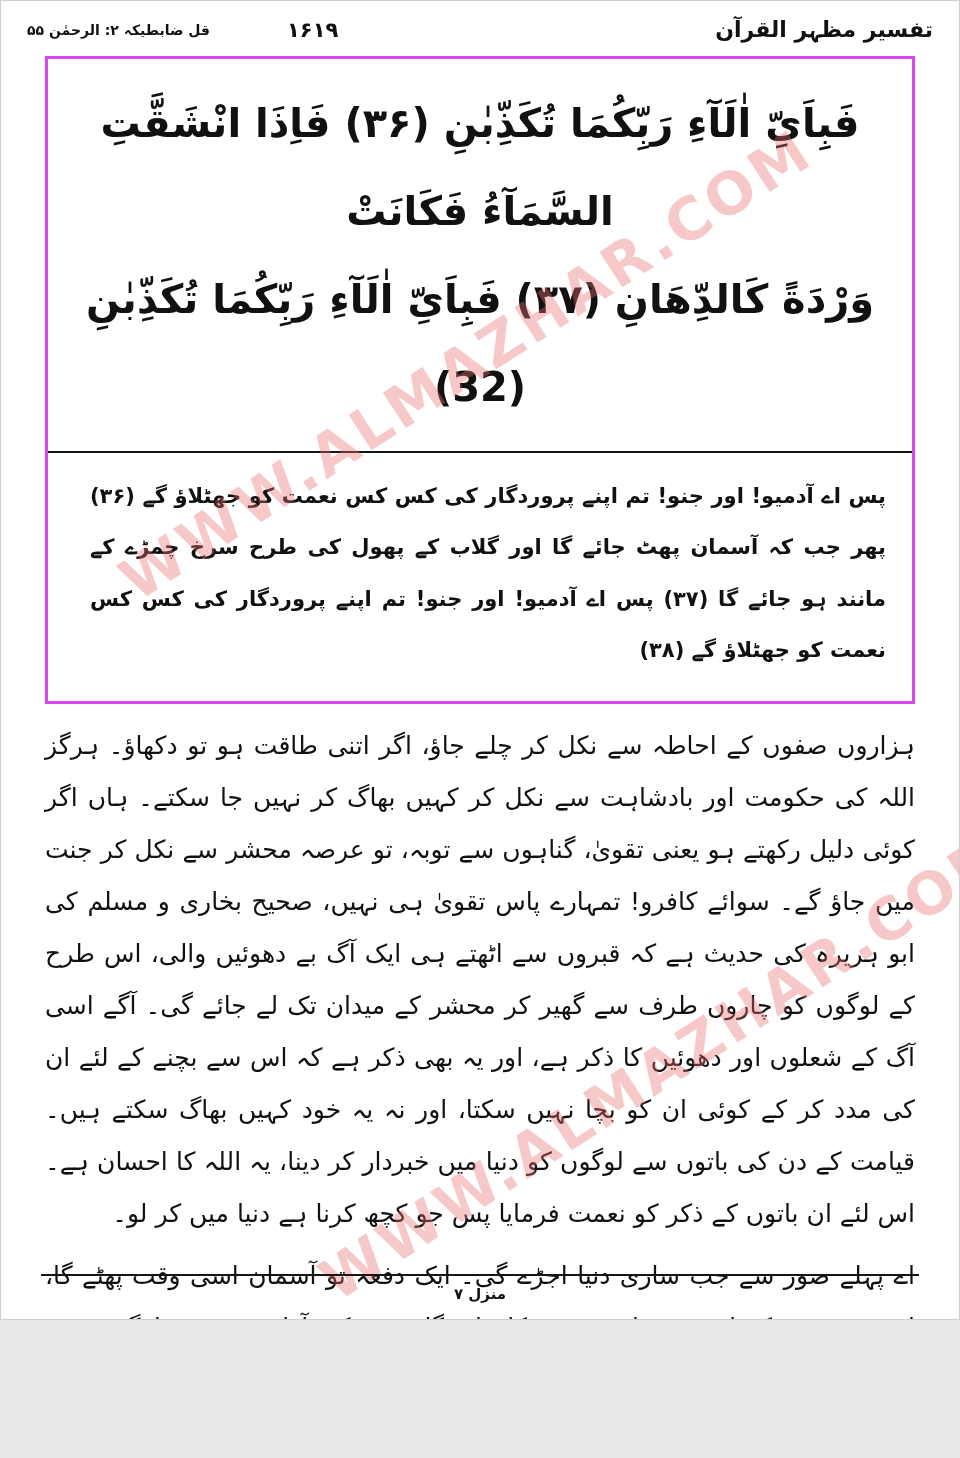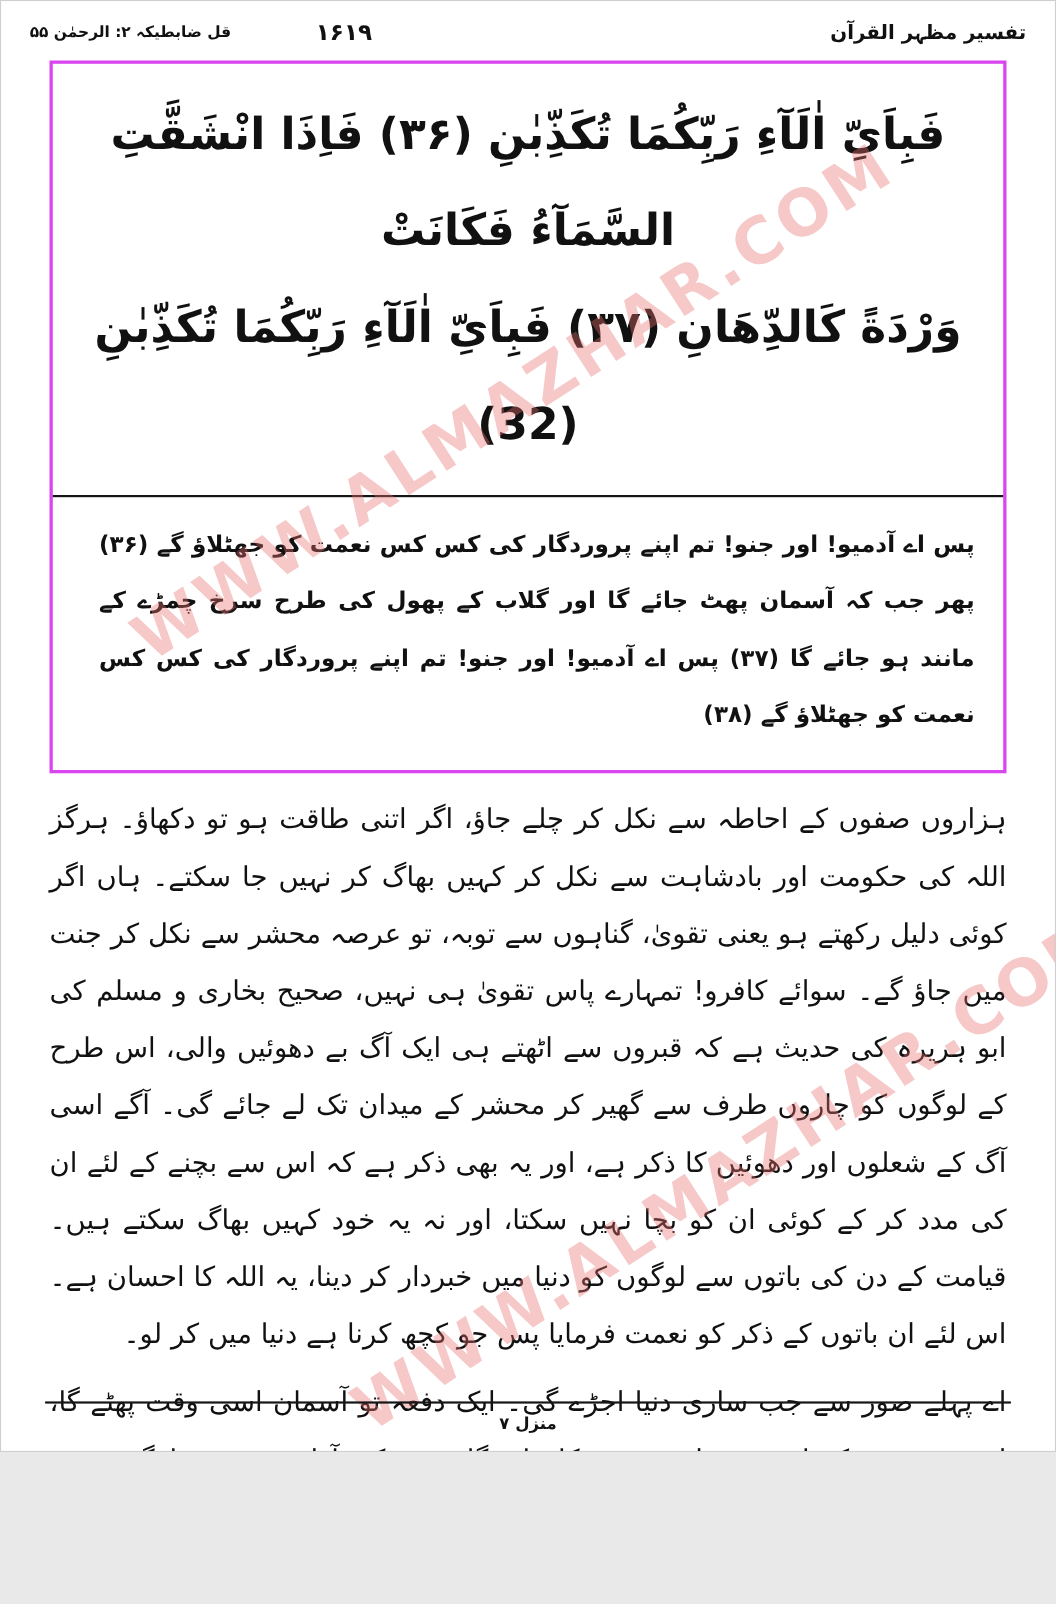--- a/index.html
+++ b/index.html
@@ -31,21 +31,21 @@
     width: 260px;
     text-align: left;
   }
   .h-center {
     font-size: 21px;
     font-weight: bold;
     flex: 1;
   }
   .h-right {
     direction: rtl;
-    font-size: 18px;
+    font-size: 22px;
     font-weight: bold;
     width: 260px;
   }
 
   
   .verse-box {
     direction: rtl;
     margin: 8px 44px 0 44px;
     border: 3px solid #d946ef;
     background: #fff;

